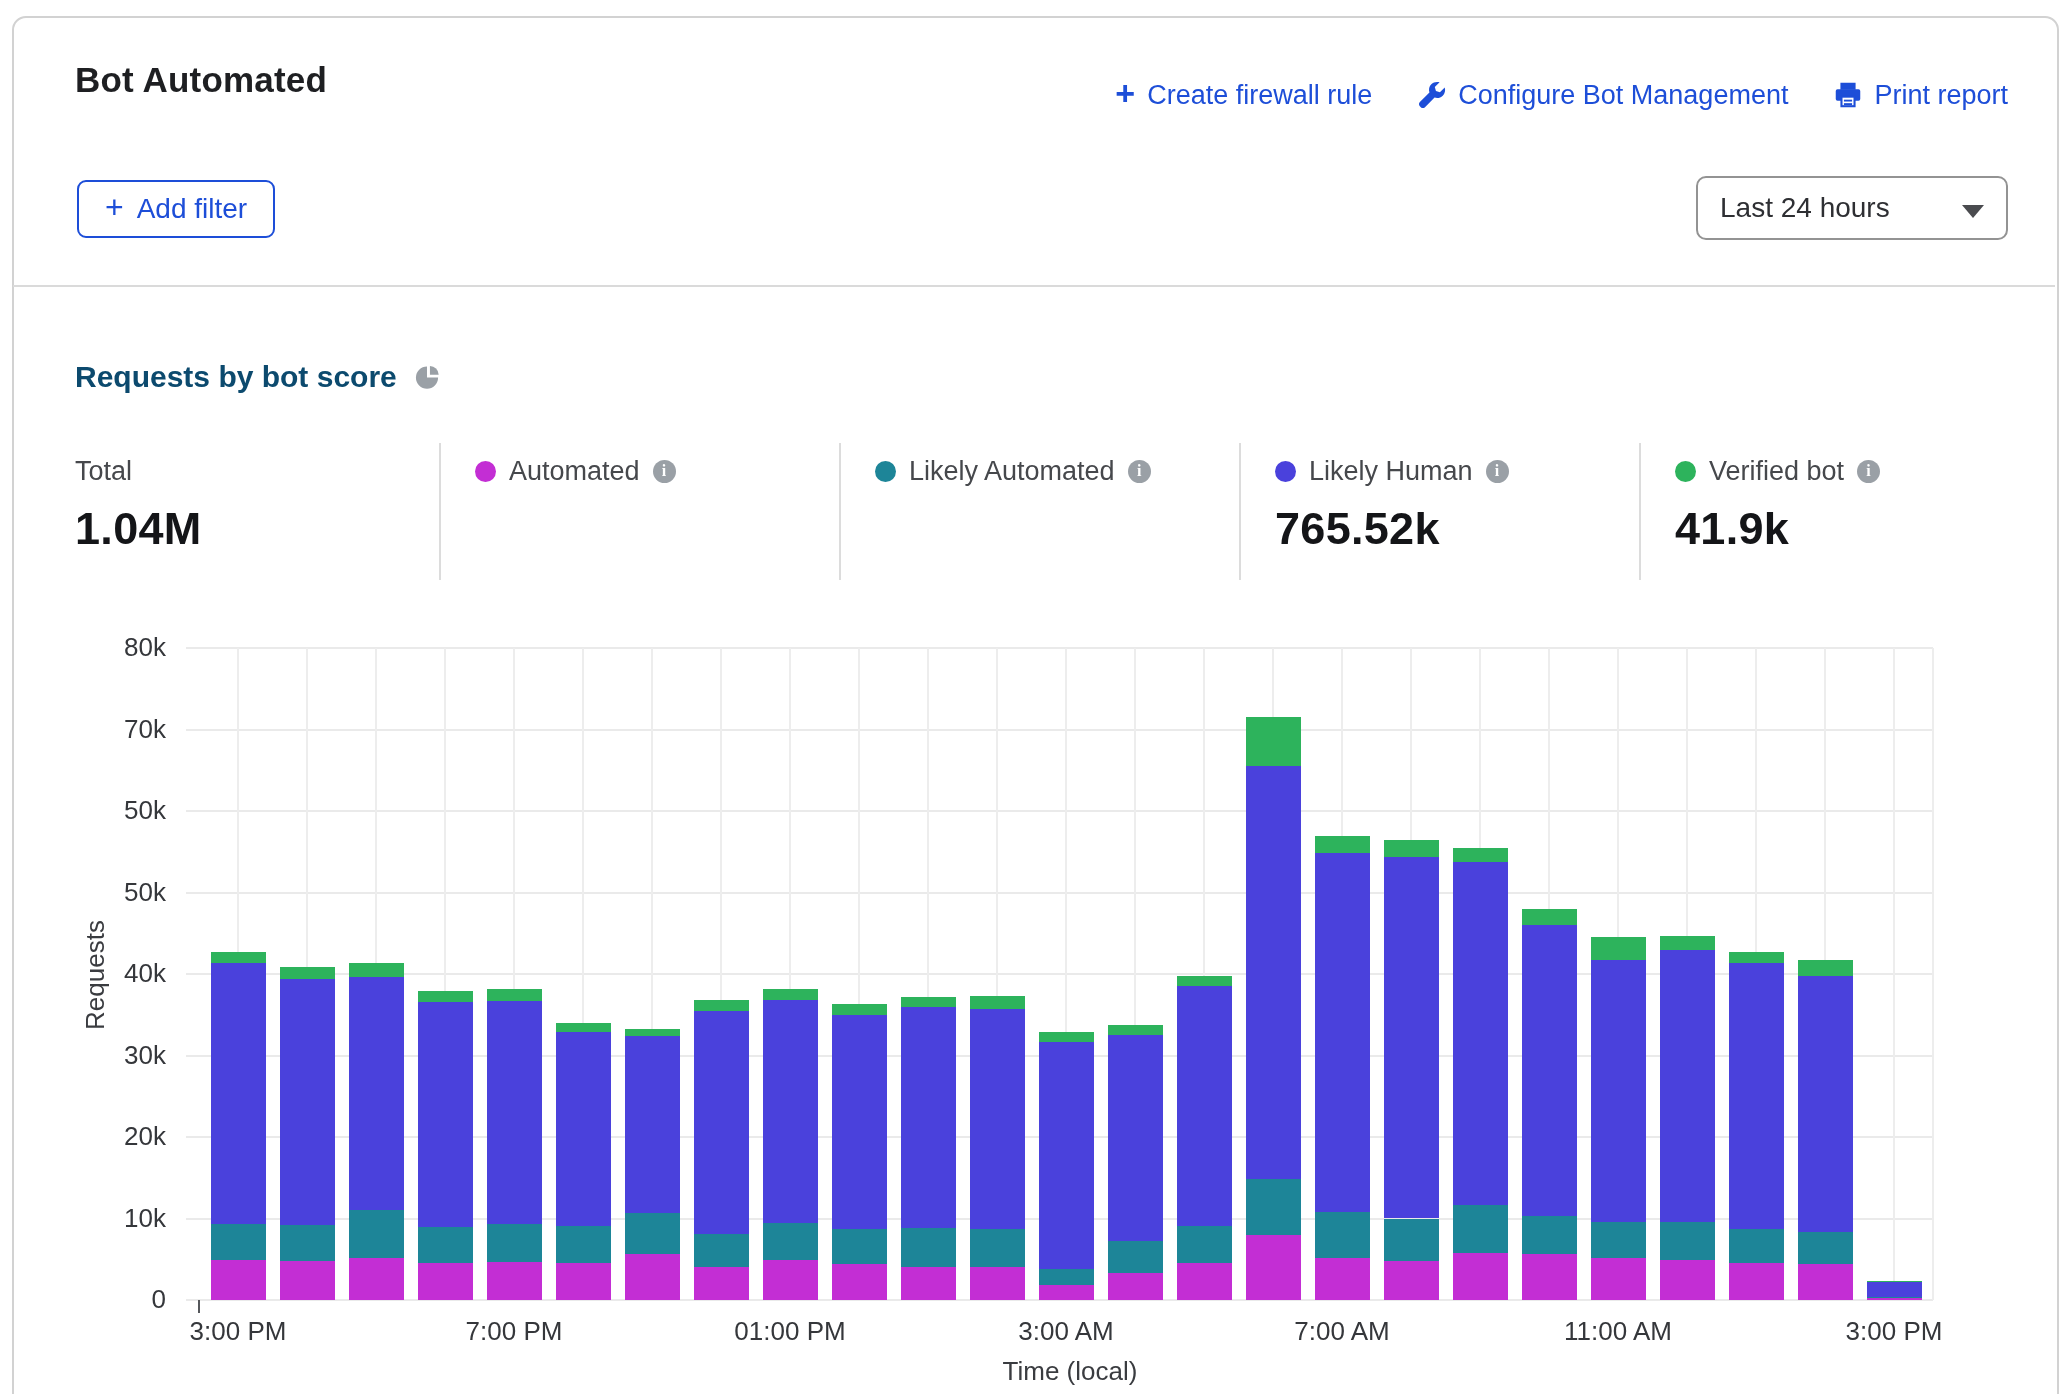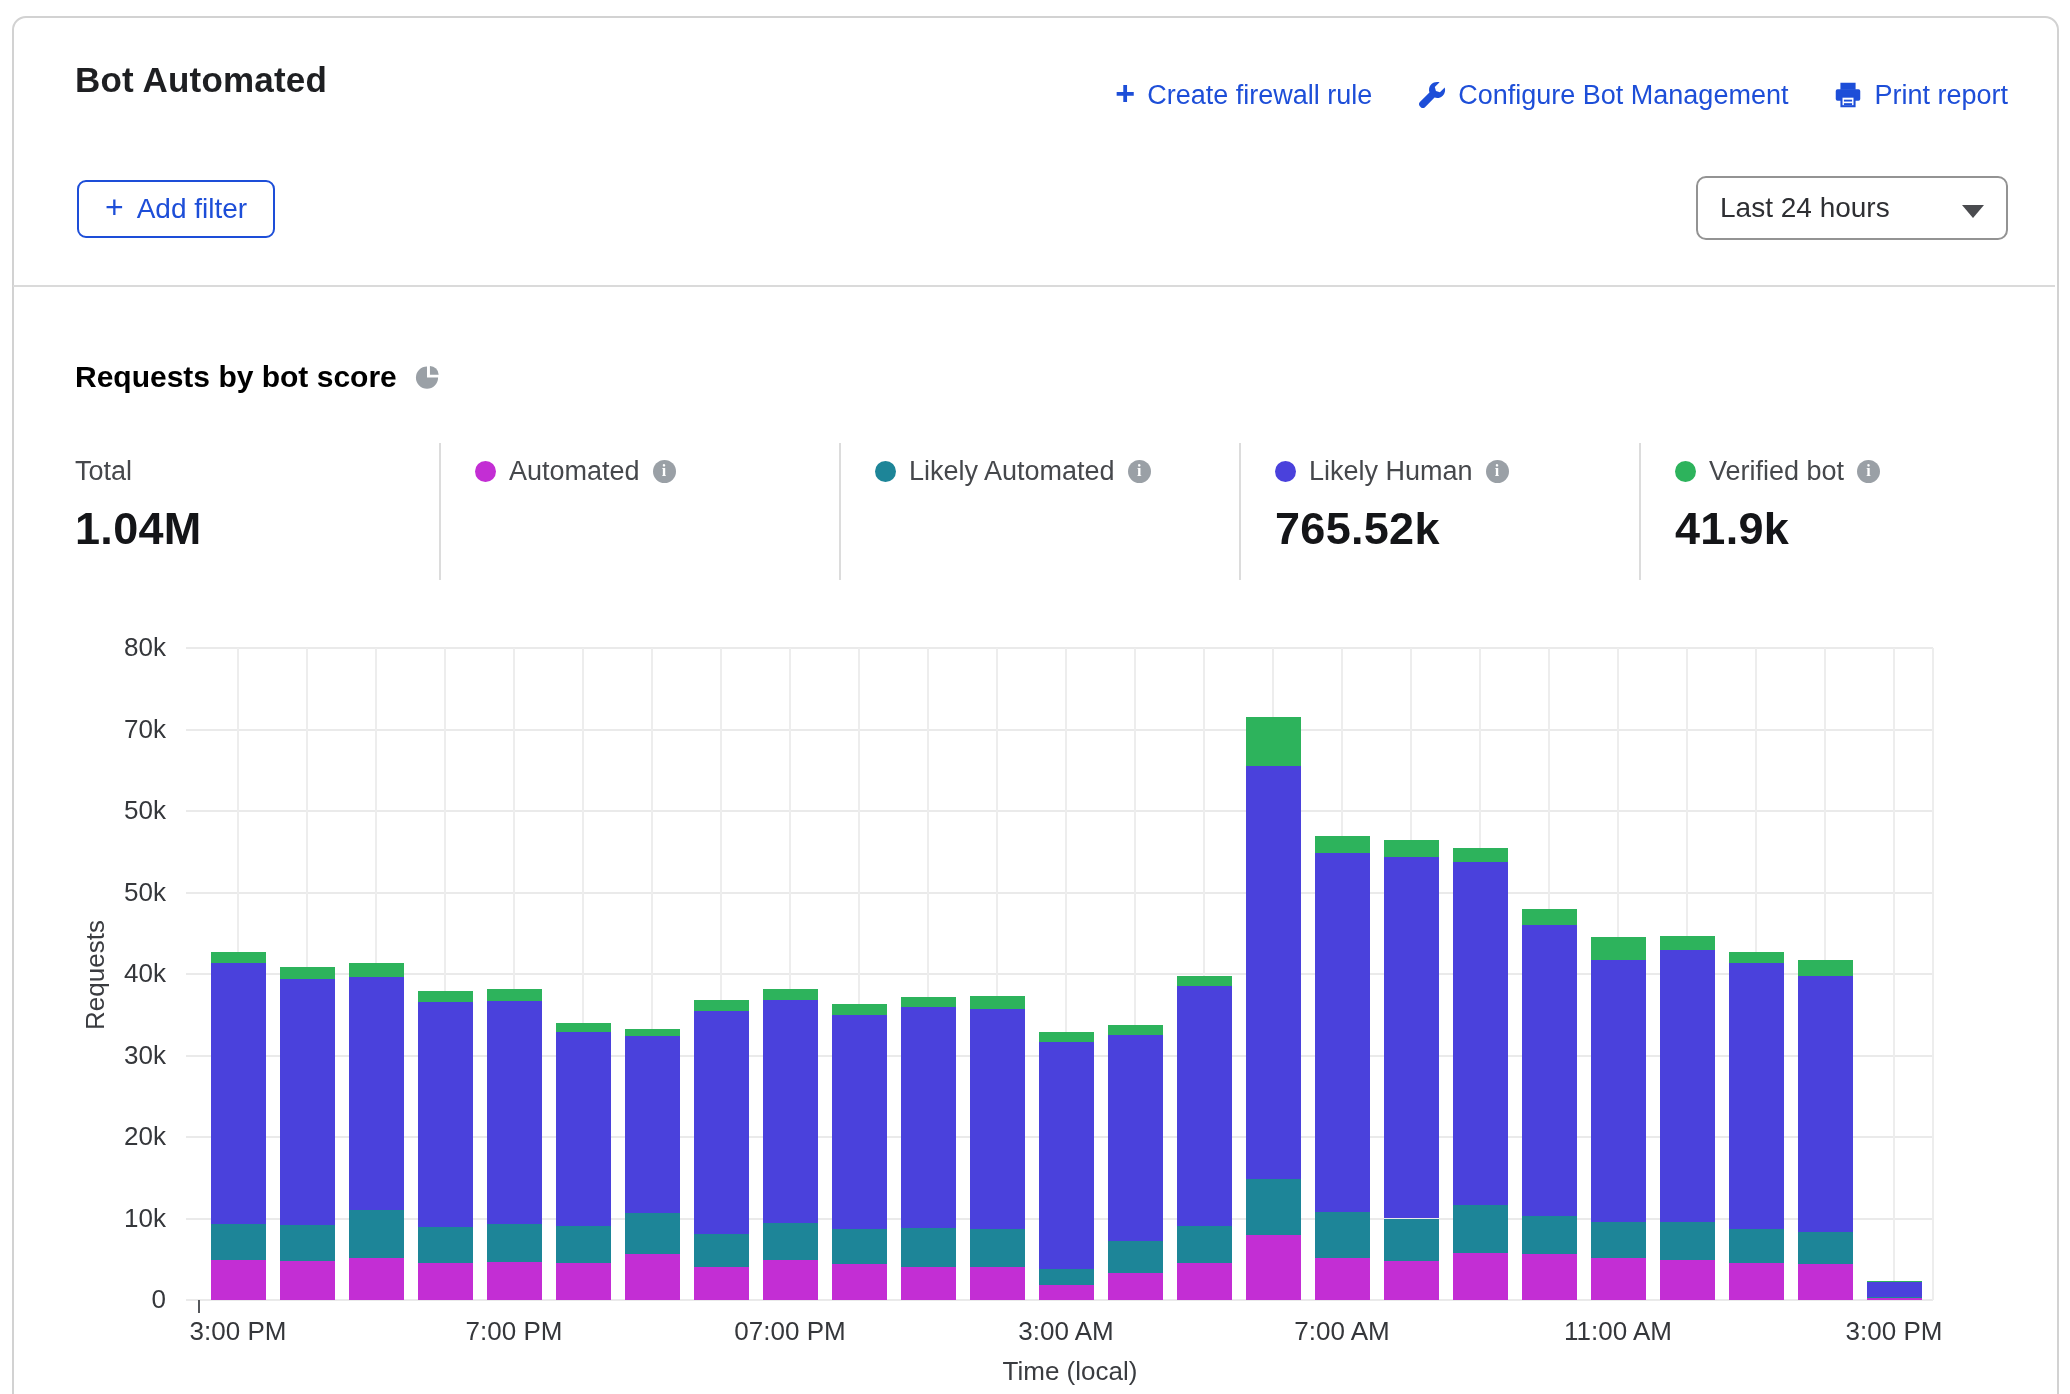--- a/index.html
+++ b/index.html
@@ -16,21 +16,21 @@
   .plus-glyph::before{content:"+";}
   .icon-svg{width:28px;height:28px;flex:0 0 auto;}
   .add-filter{position:absolute;left:77px;top:180px;height:58px;display:inline-flex;align-items:center;gap:13px;
     padding:0 26px;border:2px solid #1d4ed8;border-radius:9px;background:#fff;color:#1d4ed8;font-size:28px;cursor:pointer;}
   .add-filter .plus-glyph{font-size:32px;font-weight:400;}
   .dropdown{position:absolute;top:176px;right:62px;width:312px;height:64px;border:2px solid #939393;border-radius:10px;
     display:flex;align-items:center;background:#fff;font-size:28px;color:#2e2f33;padding-left:22px;box-sizing:border-box;cursor:pointer;}
   .caret{position:absolute;right:22px;top:27px;width:0;height:0;border-left:11px solid transparent;border-right:11px solid transparent;border-top:13px solid #4a4b4f;}
   .header-divider{position:absolute;left:13px;top:285px;width:2042px;height:2px;background:#dadada;}
   .section-title-row{position:absolute;left:75px;top:360px;display:flex;align-items:center;gap:16px;}
-  .section-title{font-size:30px;font-weight:700;color:#000000;}
+  .section-title{font-size:30px;font-weight:700;color:#0c4a6e;}
   .stat{position:absolute;top:455px;width:360px;}
   .stat-label-row{display:flex;align-items:center;gap:13px;height:32px;}
   .stat-label{font-size:27px;color:#46484c;}
   .dot{width:21px;height:21px;border-radius:50%;flex:0 0 auto;}
   .info{width:23px;height:23px;border-radius:50%;background:#9aa0a6;color:#fff;display:flex;align-items:center;justify-content:center;
     font-size:16px;font-weight:700;font-family:"Liberation Serif", serif;}
   .info::after{content:"i";}
   .stat-value{margin-top:16px;font-size:45px;font-weight:700;color:#141518;letter-spacing:.3px;}
   .stat-divider{position:absolute;top:443px;width:2px;height:137px;background:#dcdcdc;}
   #chart{position:absolute;left:0;top:0;width:2070px;height:1394px;}
@@ -188,21 +188,21 @@
     <div class="bar-seg" style="left: 1797.5px; width: 55px; top: 1264.14px; height: 35.86px; background: rgb(195, 46, 212);"></div>
     <div class="bar-seg" style="left: 1797.5px; width: 55px; top: 1231.54px; height: 32.6px; background: rgb(29, 133, 152);"></div>
     <div class="bar-seg" style="left: 1797.5px; width: 55px; top: 976.445px; height: 255.095px; background: rgb(74, 65, 220);"></div>
     <div class="bar-seg" style="left: 1797.5px; width: 55px; top: 960.145px; height: 16.3px; background: rgb(45, 179, 92);"></div>
     <div class="bar-seg" style="left: 1866.5px; width: 55px; top: 1298.37px; height: 1.63px; background: rgb(195, 46, 212);"></div>
     <div class="bar-seg" style="left: 1866.5px; width: 55px; top: 1296.74px; height: 1.63px; background: rgb(29, 133, 152);"></div>
     <div class="bar-seg" style="left: 1866.5px; width: 55px; top: 1282.07px; height: 14.67px; background: rgb(74, 65, 220);"></div>
     <div class="bar-seg" style="left: 1866.5px; width: 55px; top: 1281.26px; height: 0.815px; background: rgb(45, 179, 92);"></div>
     <div class="x-tick-label" style="left: 118px; top: 1316px;">3:00 PM</div>
     <div class="x-tick-label" style="left: 394px; top: 1316px;">7:00 PM</div>
-    <div class="x-tick-label" style="left: 670px; top: 1316px;">07:00 PM</div>
+    <div class="x-tick-label" style="left: 670px; top: 1316px;">01:00 PM</div>
     <div class="x-tick-label" style="left: 946px; top: 1316px;">3:00 AM</div>
     <div class="x-tick-label" style="left: 1222px; top: 1316px;">7:00 AM</div>
     <div class="x-tick-label" style="left: 1498px; top: 1316px;">11:00 AM</div>
     <div class="x-tick-label" style="left: 1774px; top: 1316px;">3:00 PM</div>
     <div class="axis-tick" style="left: 198px; top: 1300px;"></div>
   </div>
 <div class="y-axis-title">Requests</div>
 <div class="x-axis-title">Time (local)</div>
 
 <div class="page-title">Bot Automated</div>

